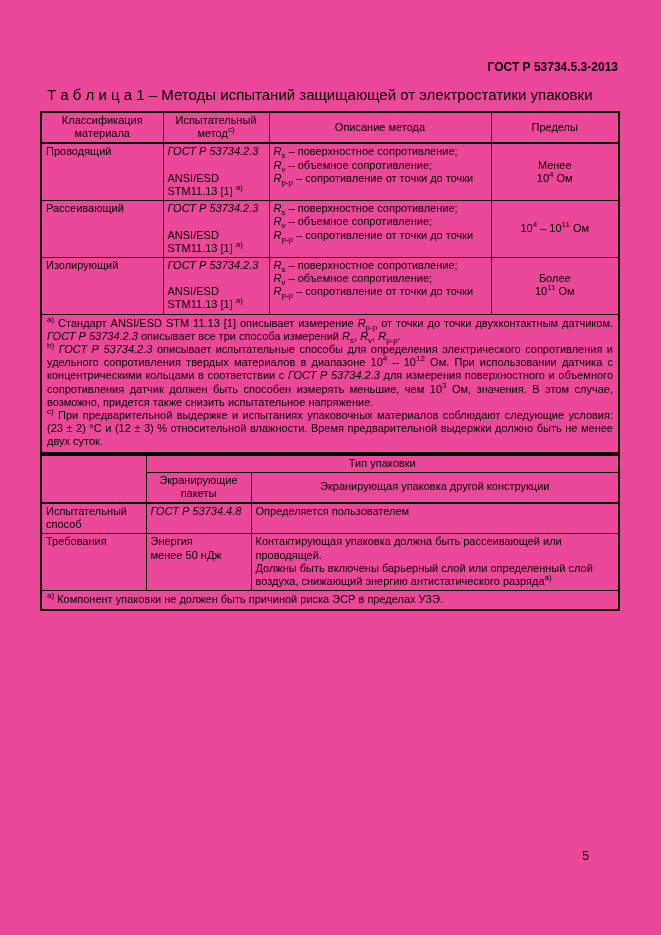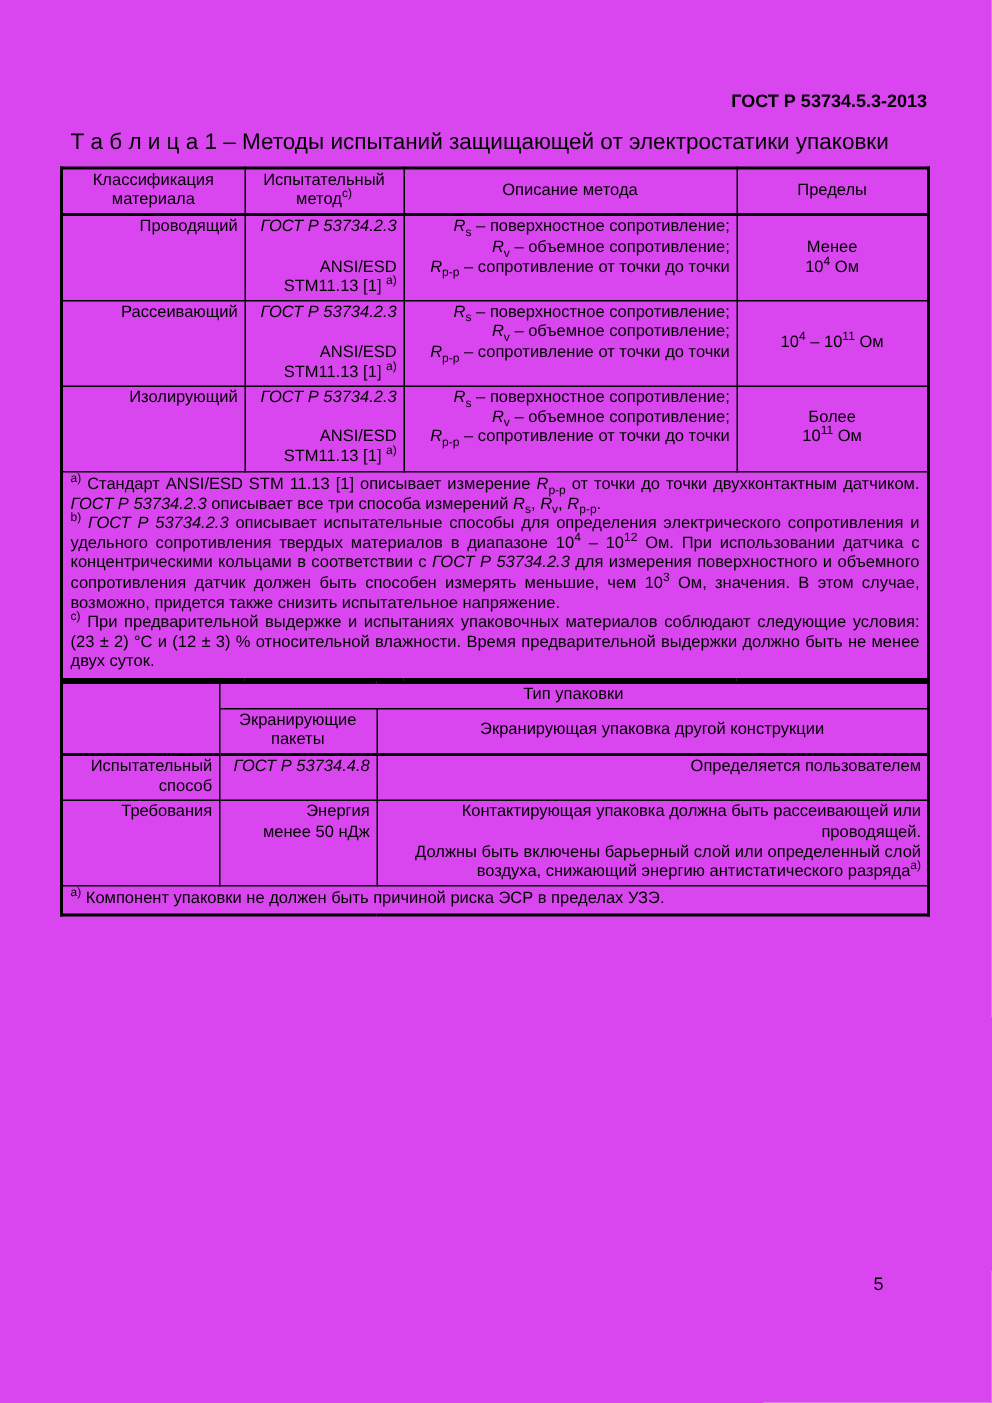--- a/index.html
+++ b/index.html
@@ -1,30 +1,30 @@
 <!DOCTYPE html>
 <html><head>
 <meta charset="utf-8">
 <style>
   html,body{margin:0;padding:0;}
   body{
     width:661px;height:935px;background:#ffffff;color:#000;
     font-family:"Liberation Sans","DejaVu Sans",sans-serif;
     -webkit-font-smoothing:antialiased;
   }
-  .page{position:relative;width:661px;height:935px;background:#d946ef;overflow:hidden;}
+  .page{position:relative;width:661px;height:935px;background:#ec4899;overflow:hidden;}
   .doc-code{position:absolute;top:60px;right:43px;font-size:12px;font-weight:bold;}
   .content{position:absolute;left:40px;top:86px;width:578px;}
   .caption{font-size:15px;line-height:1.2;margin:0 0 7px 7px;}
   .caption2{margin-top:15px;margin-bottom:7px;}
   table{
     border-collapse:collapse;width:578px;table-layout:fixed;
     font-size:11px;line-height:1.2;border:2px solid #000;
   }
-  th,td{border:1px solid #000;padding:1px 4px 2px 4px;vertical-align:top;text-align:right;font-weight:normal;}
+  th,td{border:1px solid #000;padding:1px 4px 2px 4px;vertical-align:top;text-align:left;font-weight:normal;}
   thead th{text-align:center;vertical-align:middle;border-bottom:2px solid #000;}
   td.limits{text-align:center;vertical-align:middle;}
   .footnote-cell{text-align:justify;padding:2px 5px 3px 5px;}
   .footnote-cell div{margin:0;}
   sup,sub{font-size:8px;line-height:0;}
   i{font-style:italic;}
   .page-number{position:absolute;top:849px;right:72px;font-size:12px;}
   .t2 thead th.type-span{border-bottom:1px solid #000;}
   .t2 thead th.sub-h{border-bottom:2px solid #000;}
   .t2 thead th.empty-corner{border-bottom:2px solid #000;}

